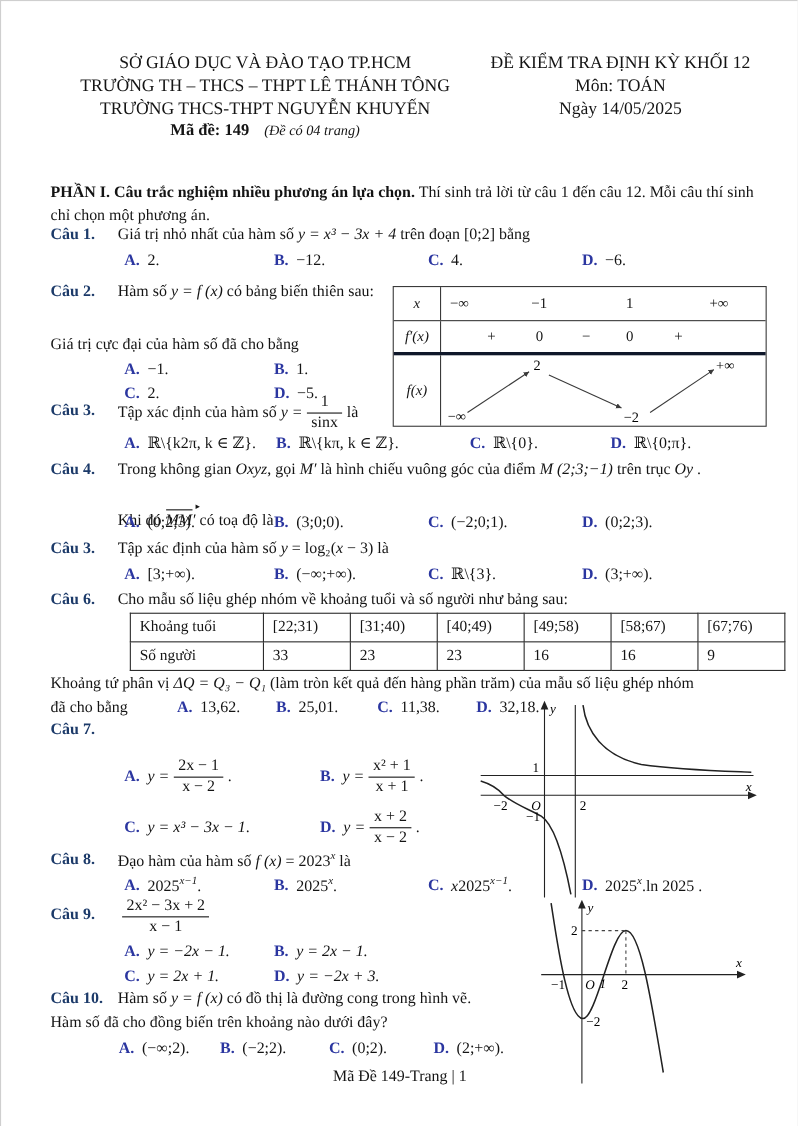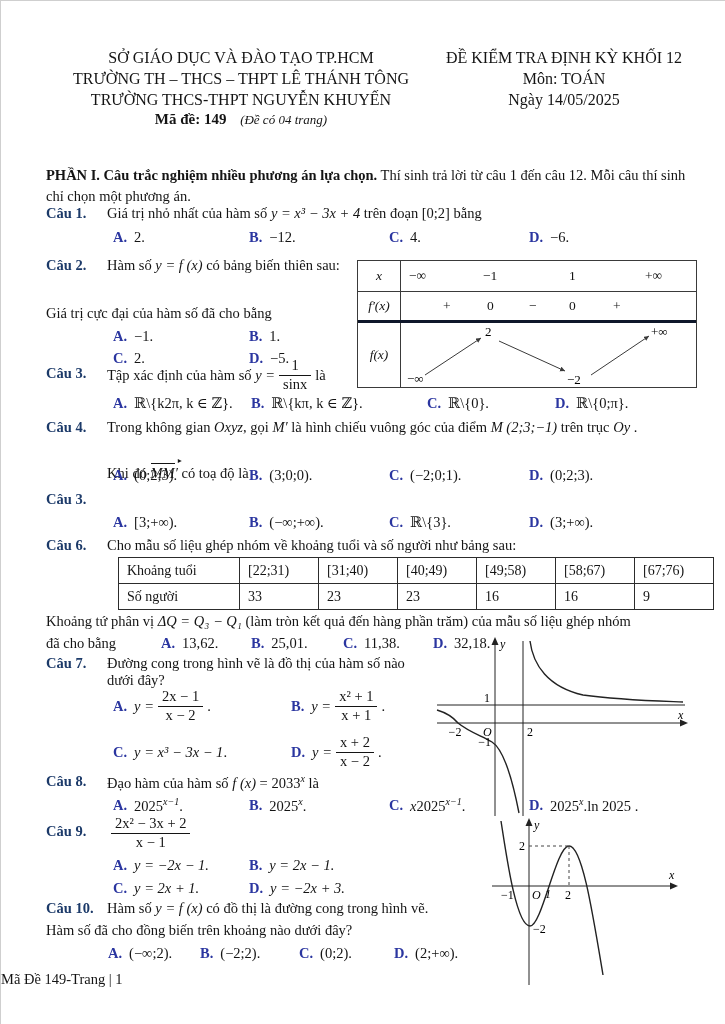--- a/index.html
+++ b/index.html
@@ -33,21 +33,21 @@
   .bbt-h{flex:0 0 42px;border-right:1px solid #3a3a3a;display:flex;align-items:center;justify-content:center}
   .bbt-v{position:relative;flex:1}
   .bbt-v > span{position:absolute;top:50%;transform:translateY(-50%)}
   .r1{height:30px;border-bottom:1px solid #3a3a3a}
   .r2{height:28px;border-bottom:3px solid #0f172a}
   .r3{height:64px}
   
   .q6t{border-collapse:collapse;font-size:14px}
   .q6t td{border:1px solid #2c2c2c;height:25px;padding:0 0 0 8px;white-space:nowrap}
   svg text{font-family:"Liberation Serif","DejaVu Serif",serif}
-  .footer{position:absolute;left:0;right:0;font-size:14.5px}
+  .footer{position:absolute;left:0;right:0;text-align:center;font-size:14.5px}
 </style>
 </head>
 <body>
 
 <div class="page">
 
   <div class="abs center" style="left:40px;top:46px;width:400px">
     <div class="hline">SỞ GIÁO DỤC VÀ ĐÀO TẠO TP.HCM</div>
     <div class="hline">TRƯỜNG TH – THCS – THPT LÊ THÁNH TÔNG</div>
     <div class="hline">TRƯỜNG THCS-THPT NGUYỄN KHUYẾN</div>
@@ -212,20 +212,21 @@
         <span>(−2;0;1).</span>
       </div>
     <div class="opt">
         <span class="ok">D.</span>
         <span>(0;2;3).</span>
       </div>
   </div>
 
   <div class="qrowwrap" style="top:490px">
     <span class="qlab">Câu 3.</span>
+    <span class="qtext"><span>Tập xác định của hàm số </span><span class="mi">y</span><span> = log₂(</span><span class="mi">x</span><span> − 3) là</span></span>
   </div>
   <div class="opts" style="top:513px">
     <div class="opt" style="flex:0 0 136px">
         <span class="ok">A.</span>
         <span>[3;+∞).</span>
       </div>
     <div class="opt" style="flex:0 0 140px">
         <span class="ok">B.</span>
         <span>(−∞;+∞).</span>
       </div>
@@ -281,21 +282,20 @@
         <span>11,38.</span>
       </div>
     <div class="opt">
         <span class="ok">D.</span>
         <span>32,18.</span>
       </div>
   </div>
 
   <div class="qrowwrap" style="top:654px">
     <span class="qlab">Câu 7.</span>
-    <span class="qtext" style="right:300px"><span>Đường cong trong hình vẽ là đồ thị của hàm số nào dưới đây?</span></span>
   </div>
   <div class="opts" style="top:686px;height:38px">
     <div class="opt" style="flex:0 0 178px">
       <span class="ok">A.</span>
       <span class="mi">y =</span>
       <span class="frac">
           <span class="fnum">2x − 1</span>
           <span class="fden">x − 2</span>
         </span>
       <span>.</span>
@@ -339,21 +339,21 @@
     <text x="245" y="84" font-size="12" font-style="italic">x</text>
     <text x="50" y="101" font-size="12" font-style="italic">O</text>
     <text x="57" y="67" font-size="12" text-anchor="end">1</text>
     <text x="58" y="111" font-size="12" text-anchor="end">−1</text>
     <text x="22" y="101" font-size="12" text-anchor="middle">−2</text>
     <text x="94" y="101" font-size="12">2</text>
   </svg>
 
   <div class="qrowwrap" style="top:772px">
     <span class="qlab">Câu 8.</span>
-    <span class="qtext"><span>Đạo hàm của hàm số </span><span class="mi">f (x)</span><span> = 2033</span><sup class="mi">x</sup><span> là</span></span>
+    <span class="qtext"><span>Đạo hàm của hàm số </span><span class="mi">f (x)</span><span> = 2023</span><sup class="mi">x</sup><span> là</span></span>
   </div>
   <div class="opts" style="top:795px">
     <div class="opt" style="flex:0 0 136px">
         <span class="ok">A.</span>
         <span><span>2025</span><sup class="mi">x−1</sup><span>.</span></span>
       </div>
     <div class="opt" style="flex:0 0 140px">
         <span class="ok">B.</span>
         <span><span>2025</span><sup class="mi">x</sup><span>.</span></span>
       </div>

